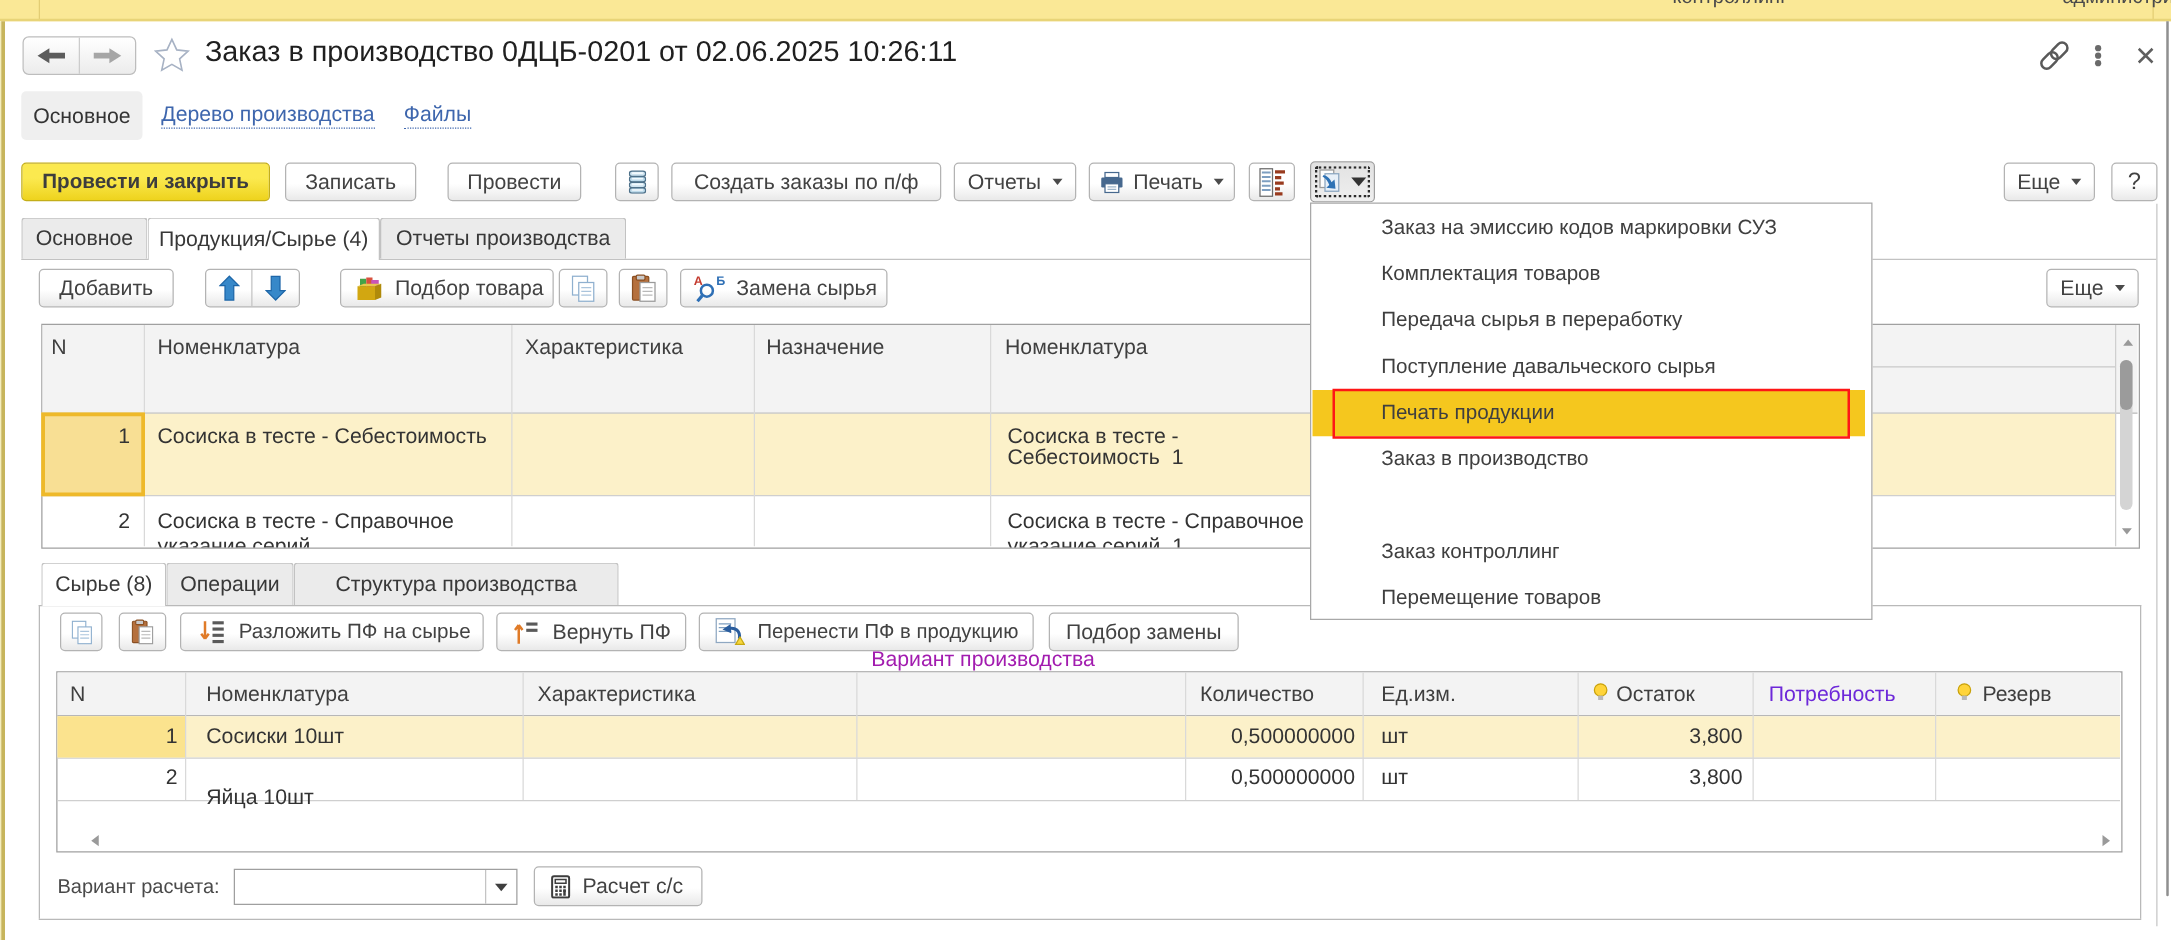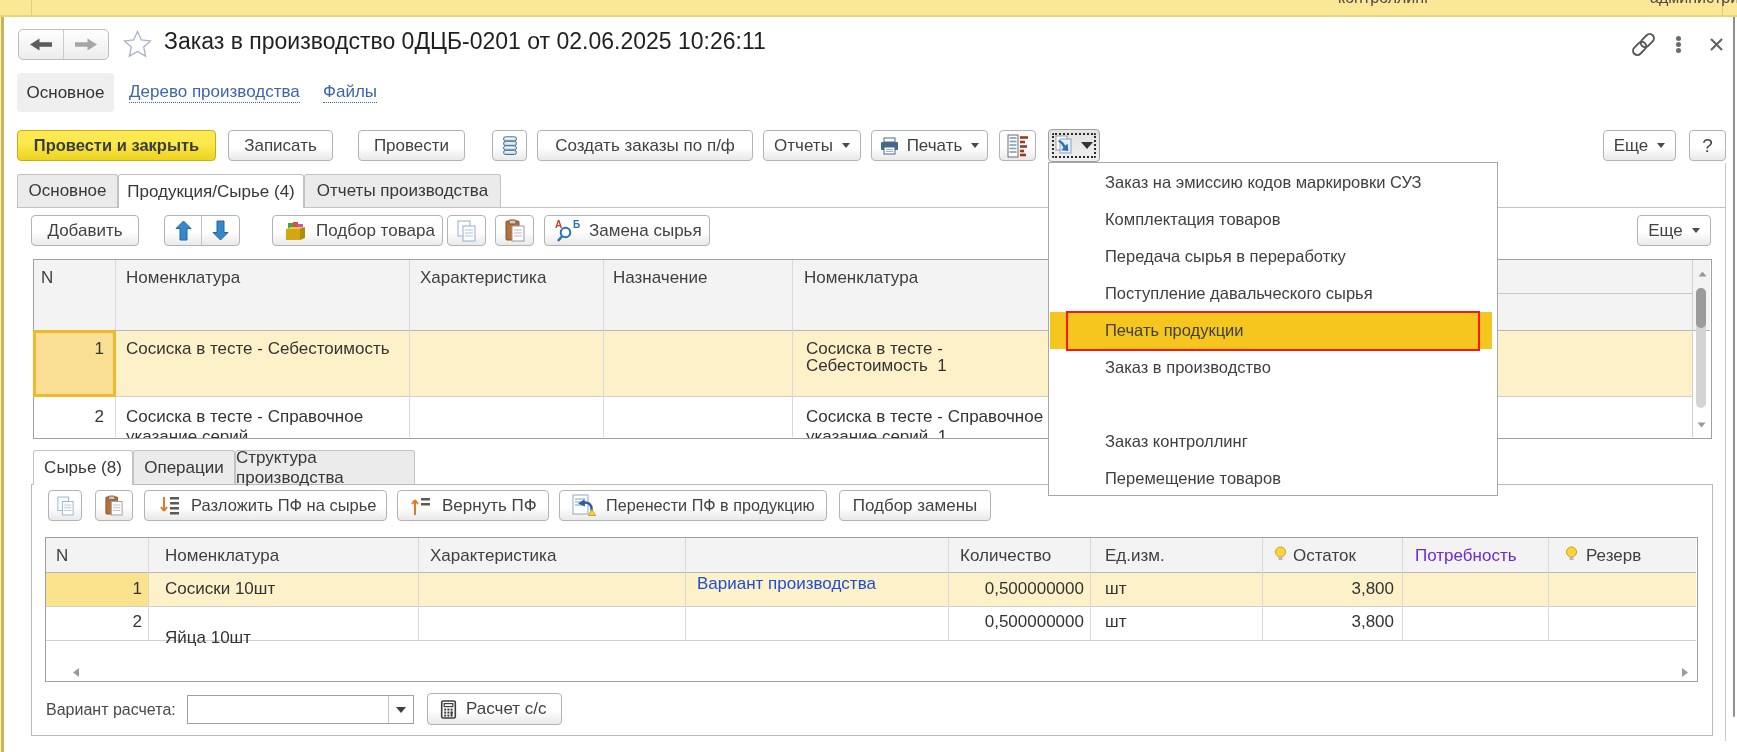--- a/index.html
+++ b/index.html
@@ -228,21 +228,21 @@
       <path d="M4.5 5.5 L8.5 0.5 L0.5 0.5 Z" fill="#999999"></path>
     </svg>
 </div>
 
 <div id="lowtabs">
   <div class="hline" style="left:31px;top:484px;width:1682px;background:#b9b9b9"></div>
   <div class="abs" style="left:31px;top:484px;width:1px;height:251px;background:#b9b9b9"></div>
   <div class="abs" style="left:1712px;top:484px;width:1px;height:251px;background:#b9b9b9"></div>
   <div class="tab act" style="left:33px;top:450px;width:100px;height:35px">Сырье (8)</div>
   <div class="tab" style="left:133px;top:450px;width:102px;height:34px">Операции</div>
-  <div class="tab" style="left:235px;top:450px;width:180px;height:34px">Структура производства</div>
+  <div class="tab" style="left:235px;top:450px;width:260px;height:34px">Структура производства</div>
 </div>
 
 <div id="t2bar">
   <div class="btn" style="left:48px;top:490px;width:34px">
     <svg width="17" height="20" viewBox="0 0 19 22">
       <rect x="1" y="1" width="12" height="15" fill="#fff" stroke="#8fb0cf"></rect>
       <rect x="6" y="6" width="12" height="15" fill="#fff" stroke="#8fb0cf"></rect>
       <line x1="8" y1="10" x2="16" y2="10" stroke="#aac4dc"></line>
       <line x1="8" y1="13" x2="16" y2="13" stroke="#aac4dc"></line>
       <line x1="8" y1="16" x2="16" y2="16" stroke="#aac4dc"></line>
@@ -299,21 +299,21 @@
   <div class="vline" style="left:685px;top:538px;height:102px"></div>
   <div class="vline" style="left:948px;top:538px;height:102px"></div>
   <div class="vline" style="left:1090px;top:538px;height:102px"></div>
   <div class="vline" style="left:1262px;top:538px;height:102px"></div>
   <div class="vline" style="left:1402px;top:538px;height:102px"></div>
   <div class="vline" style="left:1548px;top:538px;height:102px"></div>
 
   <div class="abs" style="left:56px;top:546px;font-size:17px;color:#3f3f3f">N</div>
   <div class="abs" style="left:165px;top:546px;font-size:17px;color:#3f3f3f">Номенклатура</div>
   <div class="abs" style="left:430px;top:546px;font-size:17px;color:#3f3f3f">Характеристика</div>
-  <div class="abs" style="left:697px;top:574px;font-size:17px;color:#1d4ed8">Вариант производства</div>
+  <div class="abs" style="left:697px;top:518px;font-size:17px;color:#a21caf">Вариант производства</div>
   <div class="abs" style="left:960px;top:546px;font-size:17px;color:#3f3f3f">Количество</div>
   <div class="abs" style="left:1105px;top:546px;font-size:17px;color:#3f3f3f">Ед.изм.</div>
   <svg class="abs" style="left:1273px;top:546px" width="15" height="17" viewBox="0 0 15 17">
     <circle cx="7.5" cy="6" r="5" fill="#ffd43a" stroke="#c9a20c"></circle>
     <rect x="5.5" y="10.5" width="4" height="3.5" fill="#b9b9b9"></rect>
   </svg>
   <div class="abs" style="left:1293px;top:546px;font-size:17px;color:#3f3f3f">Остаток</div>
   <div class="abs" style="left:1415px;top:546px;font-size:17px;color:#6d28d9">Потребность</div>
   <svg class="abs" style="left:1564px;top:546px" width="15" height="17" viewBox="0 0 15 17">
     <circle cx="7.5" cy="6" r="5" fill="#ffd43a" stroke="#c9a20c"></circle>

